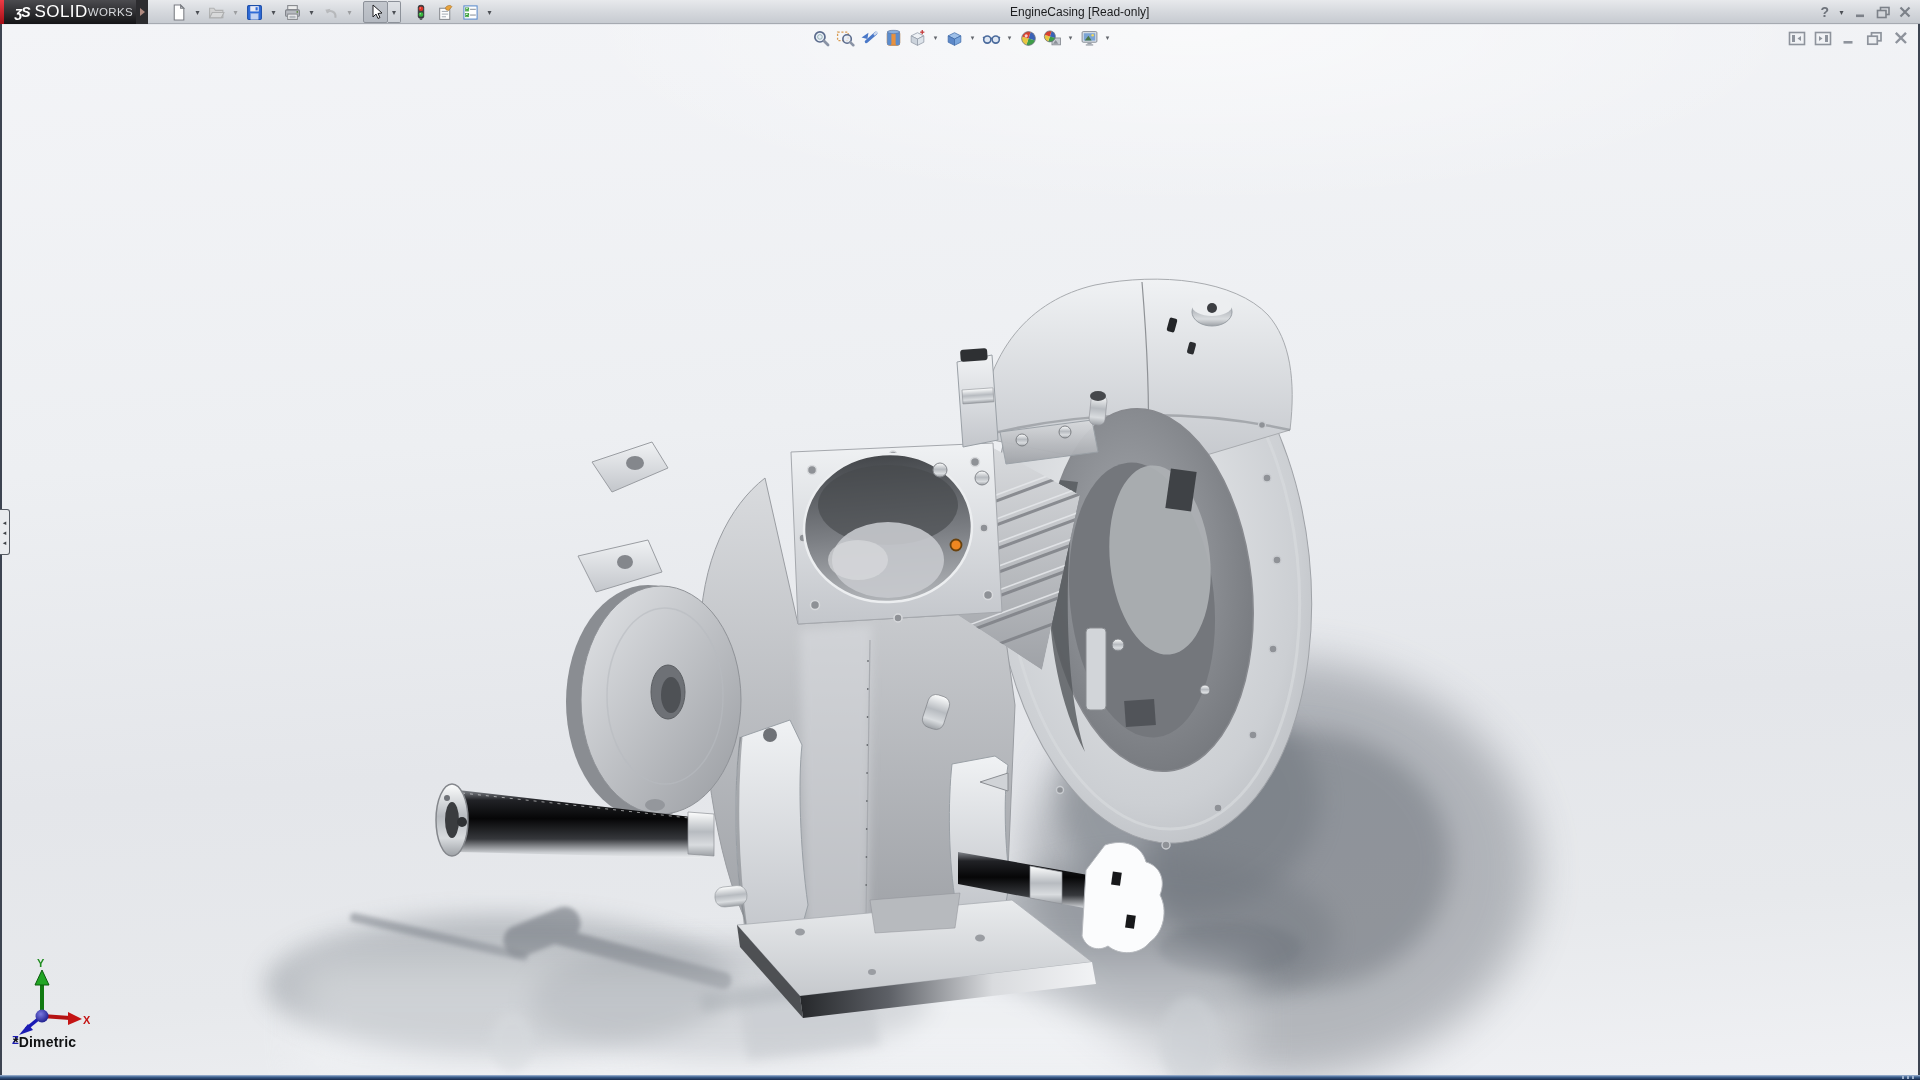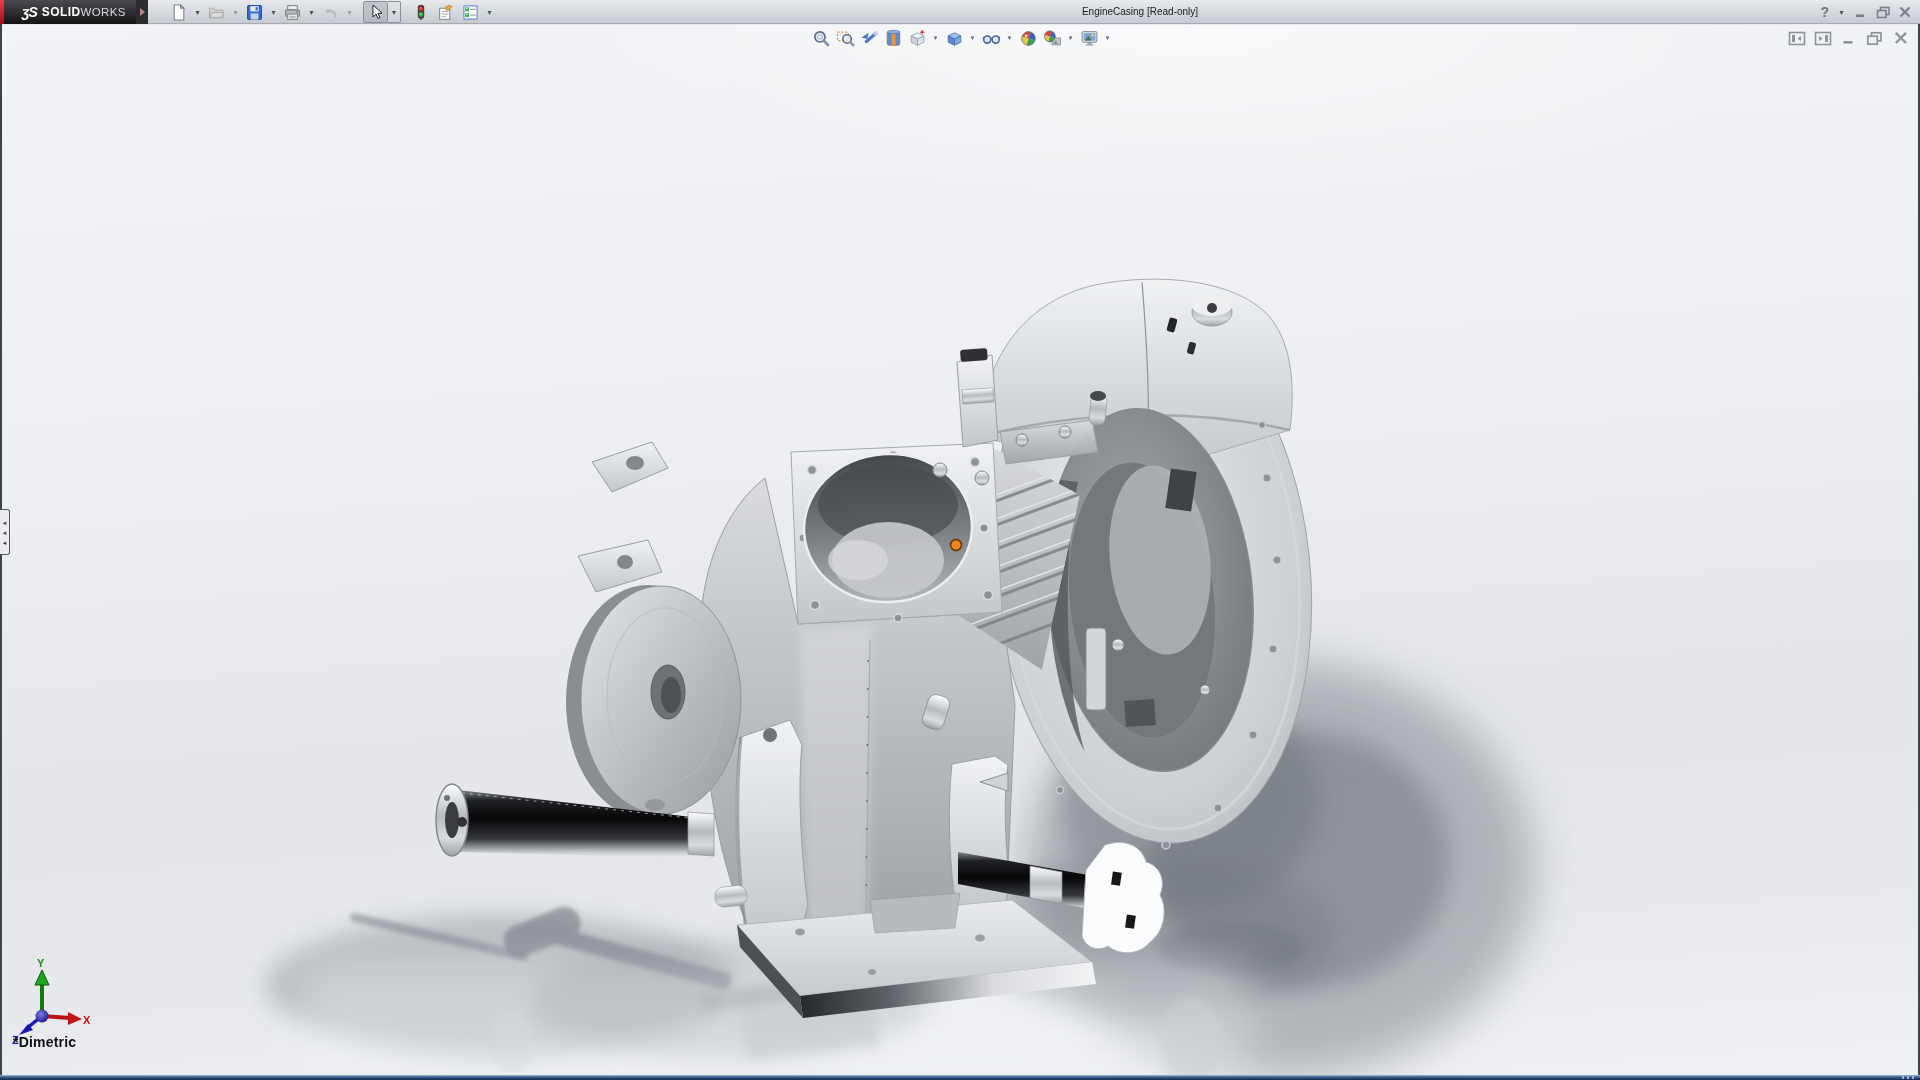--- a/index.html
+++ b/index.html
@@ -6,36 +6,36 @@
   *{box-sizing:border-box;font-family:"Liberation Sans",sans-serif;}
   .win{position:relative;width:1920px;height:1080px;overflow:hidden;background:#e8eaee;}
 
   
   .titlebar{position:absolute;left:0;top:0;width:1920px;height:24px;
     background:linear-gradient(#e7e9ec,#d3d6db 60%,#c7cbd1);border-bottom:1px solid #a6aab1;}
   .brand{position:absolute;left:0;top:0;width:136px;height:24px;display:flex;align-items:center;
     background:linear-gradient(#4b4b4f,#141416);justify-content:center;}
   .brand-red{position:absolute;left:0;top:0;width:4px;height:24px;background:linear-gradient(#ef3b45,#a10d15);}
   .brand-glyph{margin-left:12px;color:#fff;font-size:14px;font-style:italic;font-weight:bold;letter-spacing:-1px;}
-  .brand-solid{margin-left:5px;color:#fff;font-size:12px;font-weight:bold;letter-spacing:.4px;}
+  .brand-solid{margin-left:5px;color:#fff;font-size:17px;font-weight:normal;letter-spacing:.4px;}
   .brand-works{color:#d7d9dc;font-size:11.5px;font-weight:normal;letter-spacing:.4px;}
   .menu-flyout{position:absolute;left:136px;top:0;width:12px;height:24px;background:#2c2c2f;
     display:flex;align-items:center;justify-content:center;cursor:pointer;}
   .fly-arrow{width:0;height:0;border-top:4px solid transparent;border-bottom:4px solid transparent;border-left:5px solid #b08a80;}
 
   .tb{position:absolute;left:166px;top:0;height:24px;display:flex;align-items:center;}
   .tbtn{width:25px;height:22px;display:flex;align-items:center;justify-content:center;border:1px solid transparent;border-radius:2px;}
   .dd{width:13px;height:22px;display:flex;align-items:center;justify-content:center;font-size:8px;color:#4c4f55;}
   .gap{width:7px;}
   .disabled{opacity:.42;filter:grayscale(.9);}
   .pressed{background:linear-gradient(#c3c7cd,#b4b9c1);border:1px solid #8c9199;border-radius:2px;}
   .pressed-dd{border:1px solid #8c9199;border-left:none;background:linear-gradient(#dfe2e6,#cdd1d7);border-radius:0 2px 2px 0;height:22px;}
 
-  .wtitle{position:absolute;left:1010px;top:0;width:260px;height:24px;line-height:24px;text-align:center;
-    font-size:10px;color:#1b1c1e;}
+  .wtitle{position:absolute;left:1010px;top:0;width:260px;height:24px;line-height:24px;
+    font-size:12px;color:#1b1c1e;}
   .tb-right{position:absolute;right:6px;top:0;height:24px;display:flex;align-items:center;gap:4px;}
   .help-q{font-size:14px;font-weight:bold;color:#6e737b;padding:0 2px;}
   .wc{display:flex;align-items:center;justify-content:center;width:18px;height:18px;}
 
   
   .viewport{position:absolute;left:2px;right:2px;top:25px;bottom:5px;
     background:linear-gradient(176deg,#f3f4f7 0%,#edeff2 38%,#e4e6ea 66%,#e7e9ec 84%,#f0f1f4 100%);}
   .vp-sheen{position:absolute;left:0;right:0;top:0;height:300px;
     background:radial-gradient(ellipse 900px 260px at 62% 0%,rgba(255,255,255,.55),rgba(255,255,255,0) 70%);}
   .modelsvg{position:absolute;left:0;top:0;width:1920px;height:1080px;}

